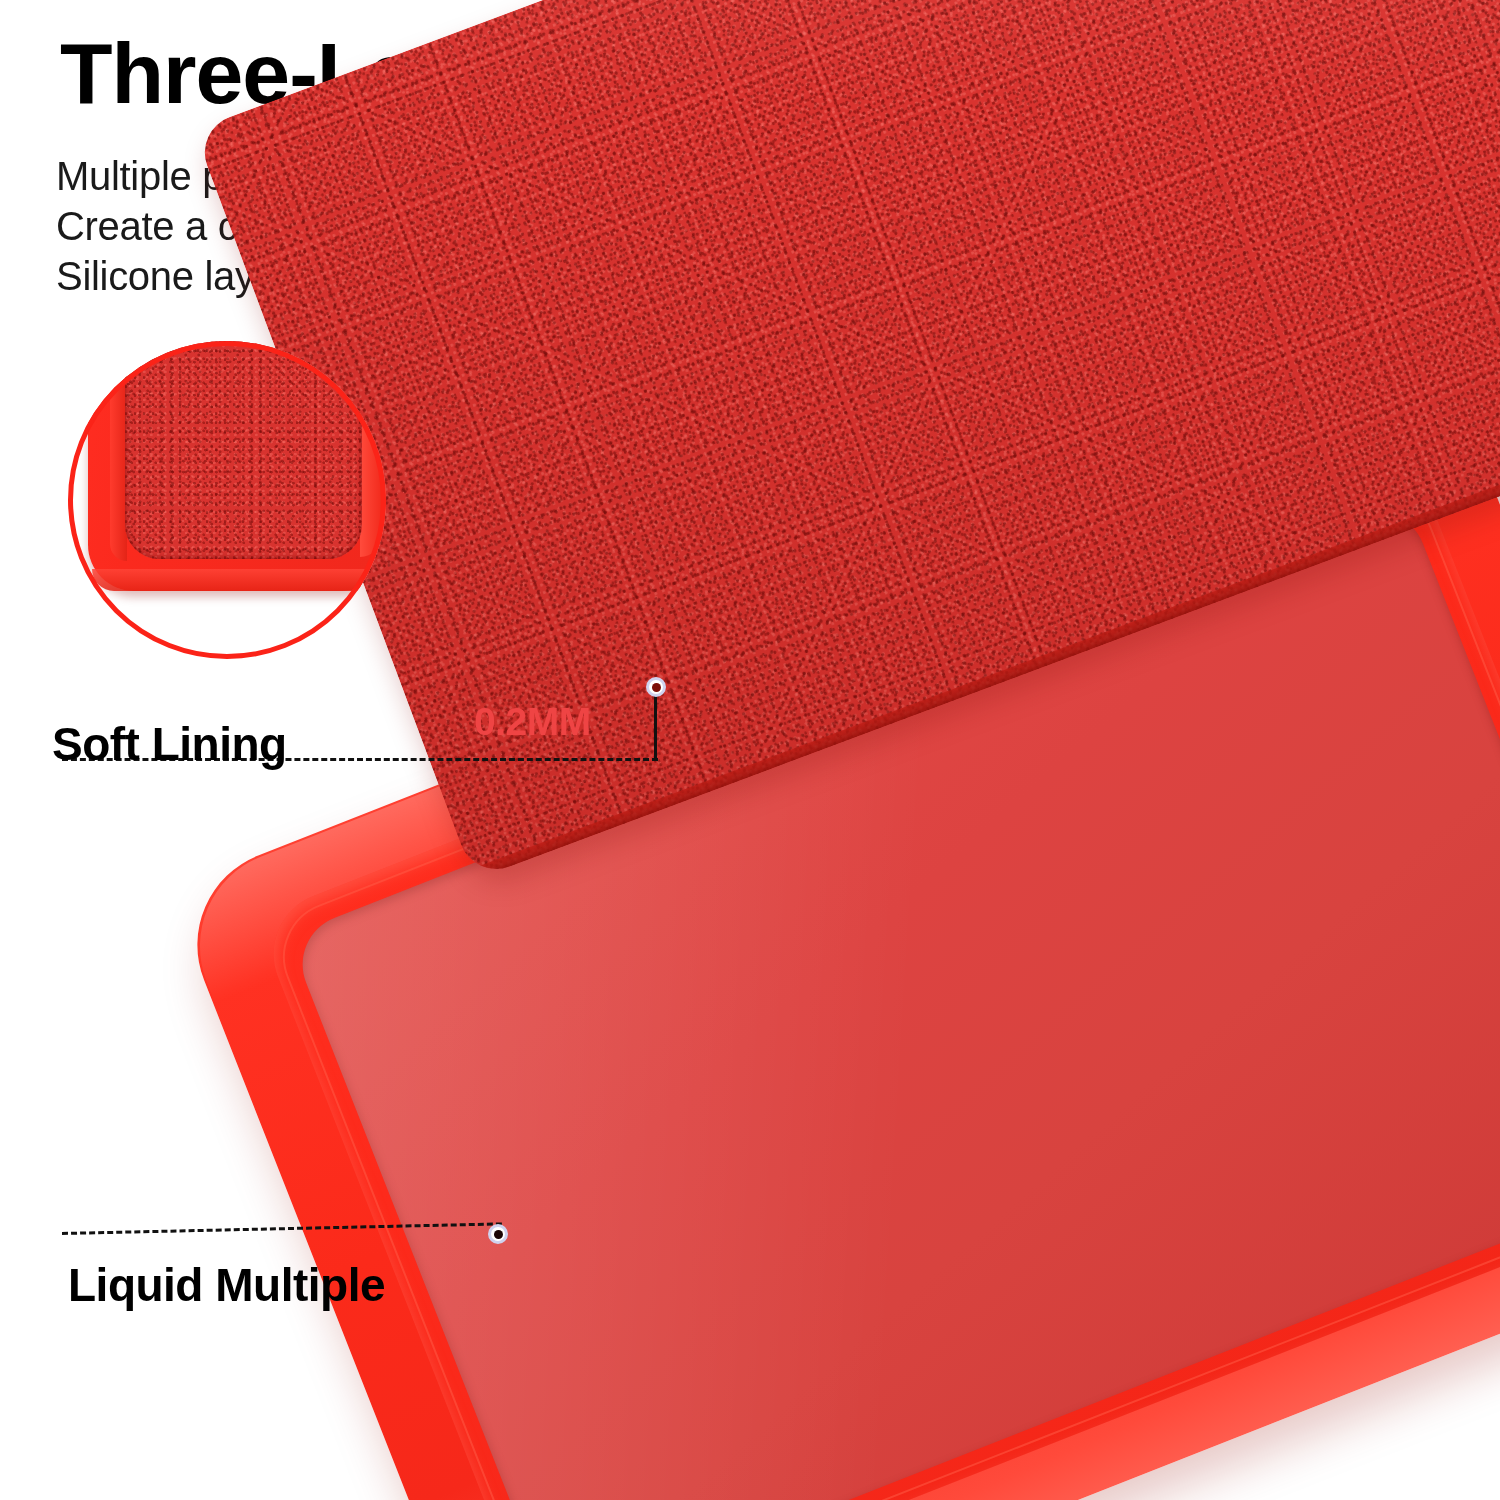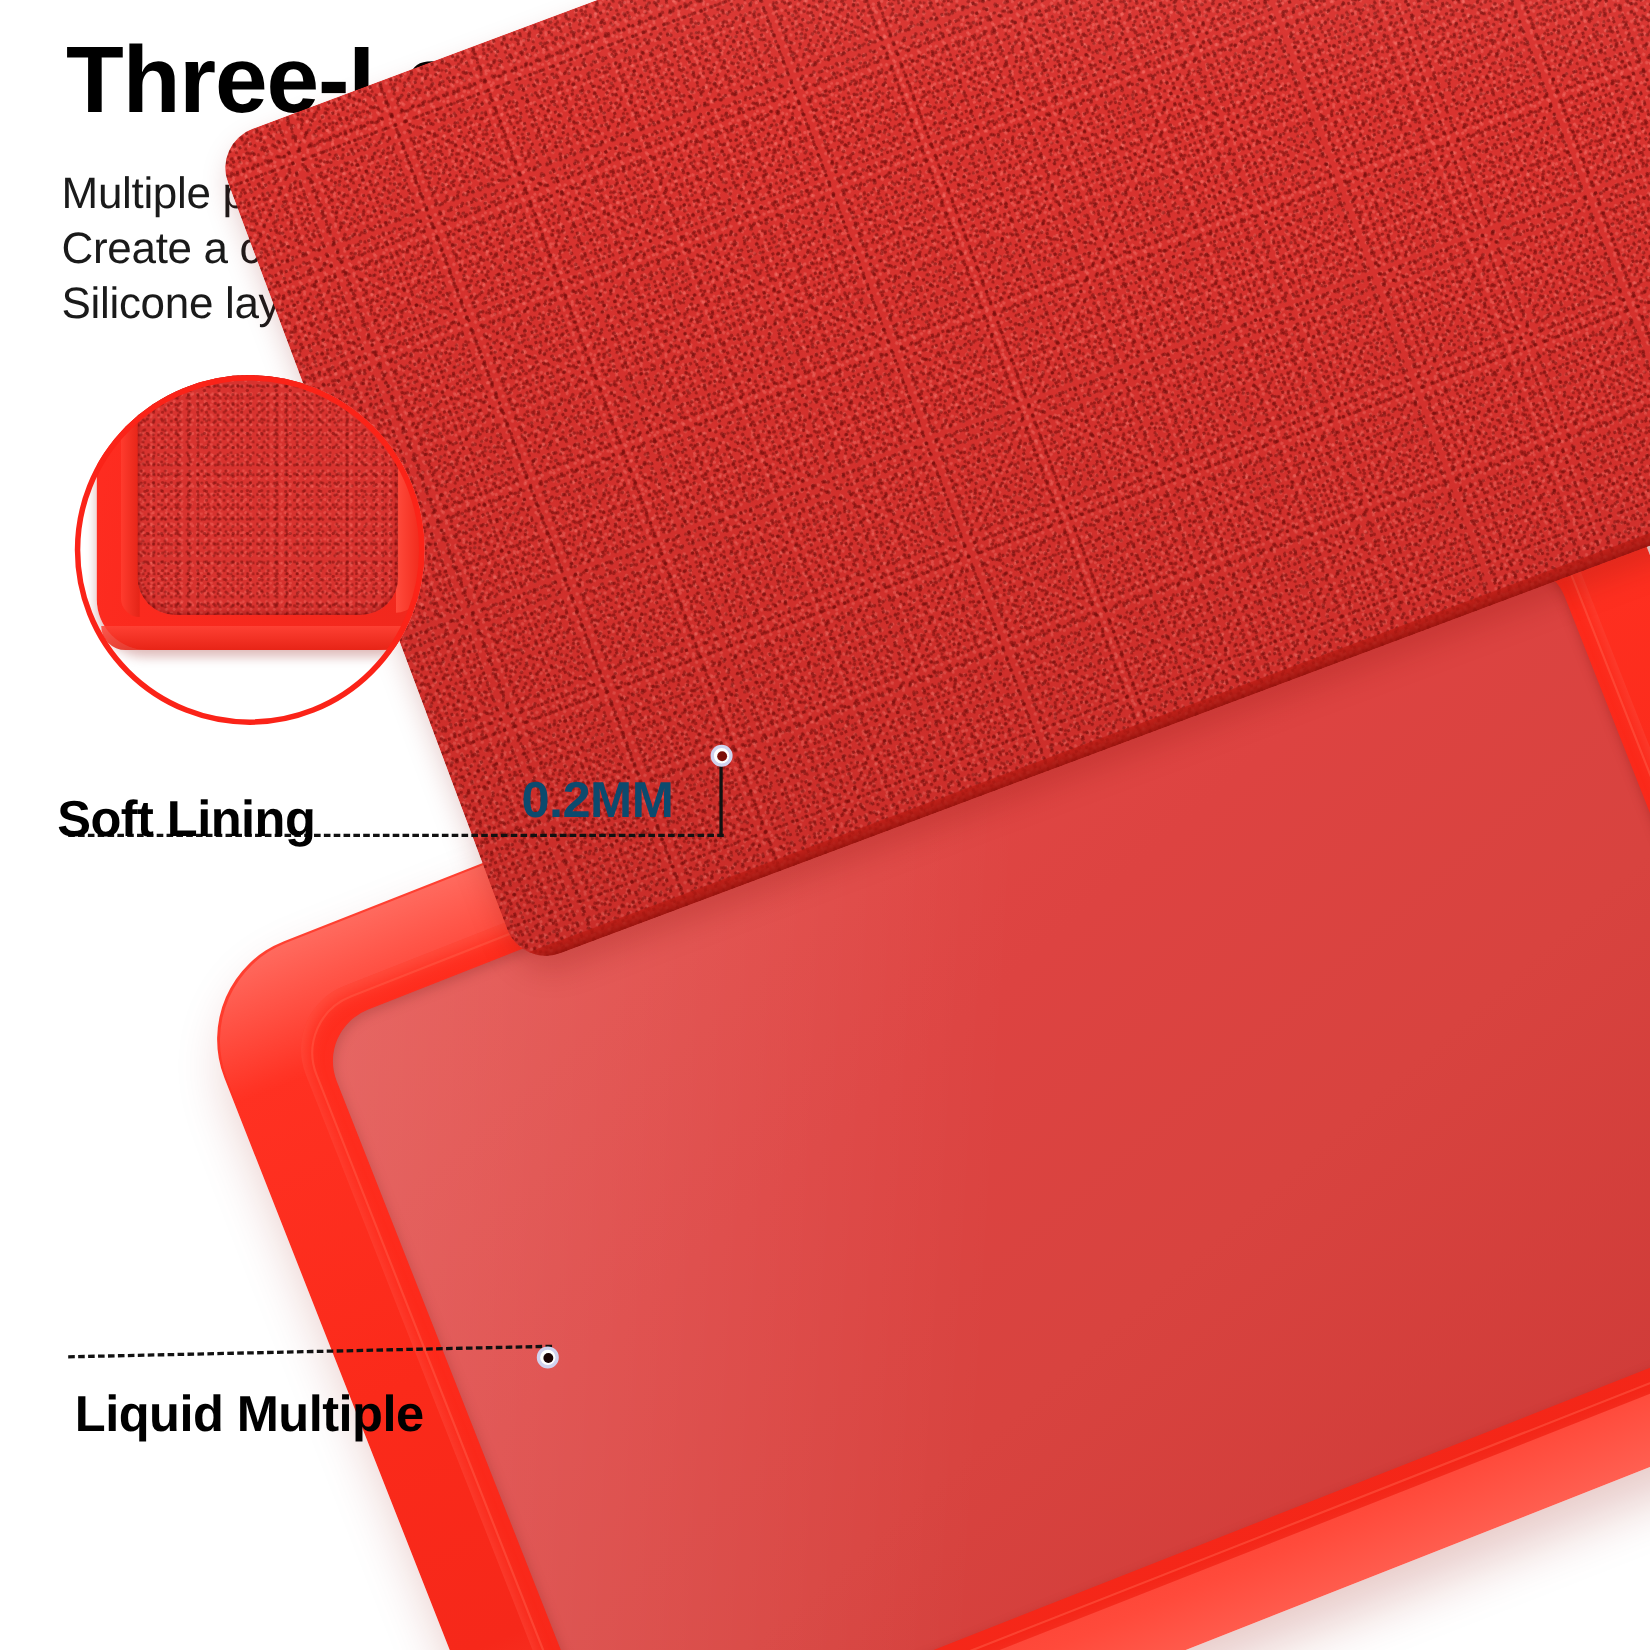--- a/index.html
+++ b/index.html
@@ -279,23 +279,23 @@
     letter-spacing: -0.5px;
     z-index: 35;
   }
   #label-soft-lining { left: 52px; top: 693px; margin-top: 24px; }
   #label-liquid-silicone { left: 68px; top: 1258px; }
 
   #label-thickness {
     position: absolute;
     left: 474px;
     top: 700px;
-    font-size: 46px;
+    font-size: 39px;
     font-weight: bold;
-    color: #0c4a6e;
+    color: #ef4444;
     white-space: nowrap;
     letter-spacing: -0.5px;
     z-index: 35;
   }
 </style>
 </head>
 <body>
 
 <div id="page">
 

